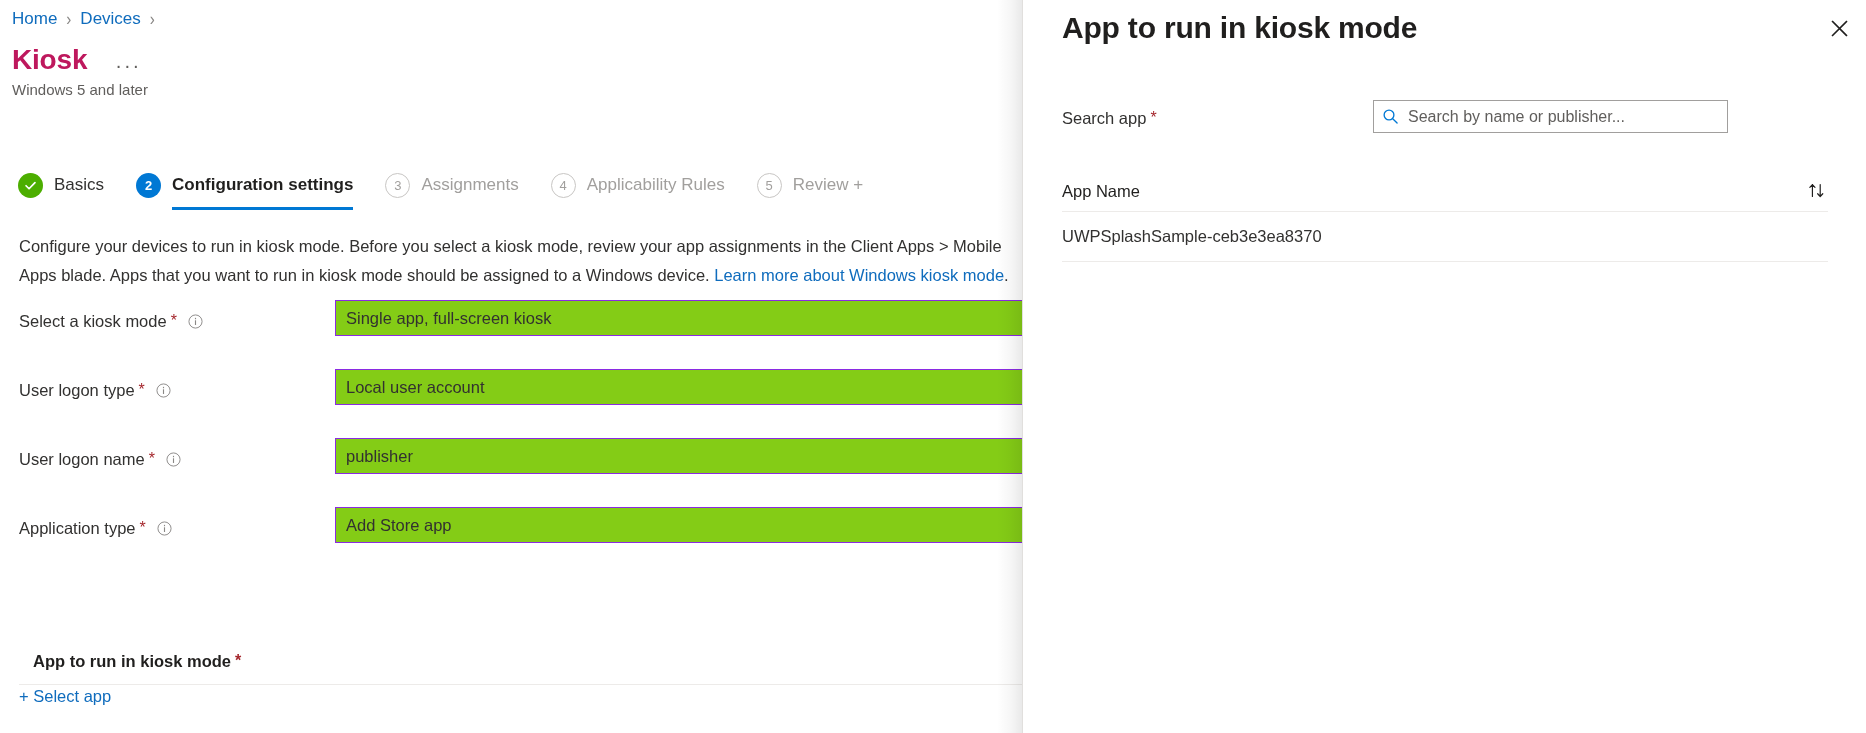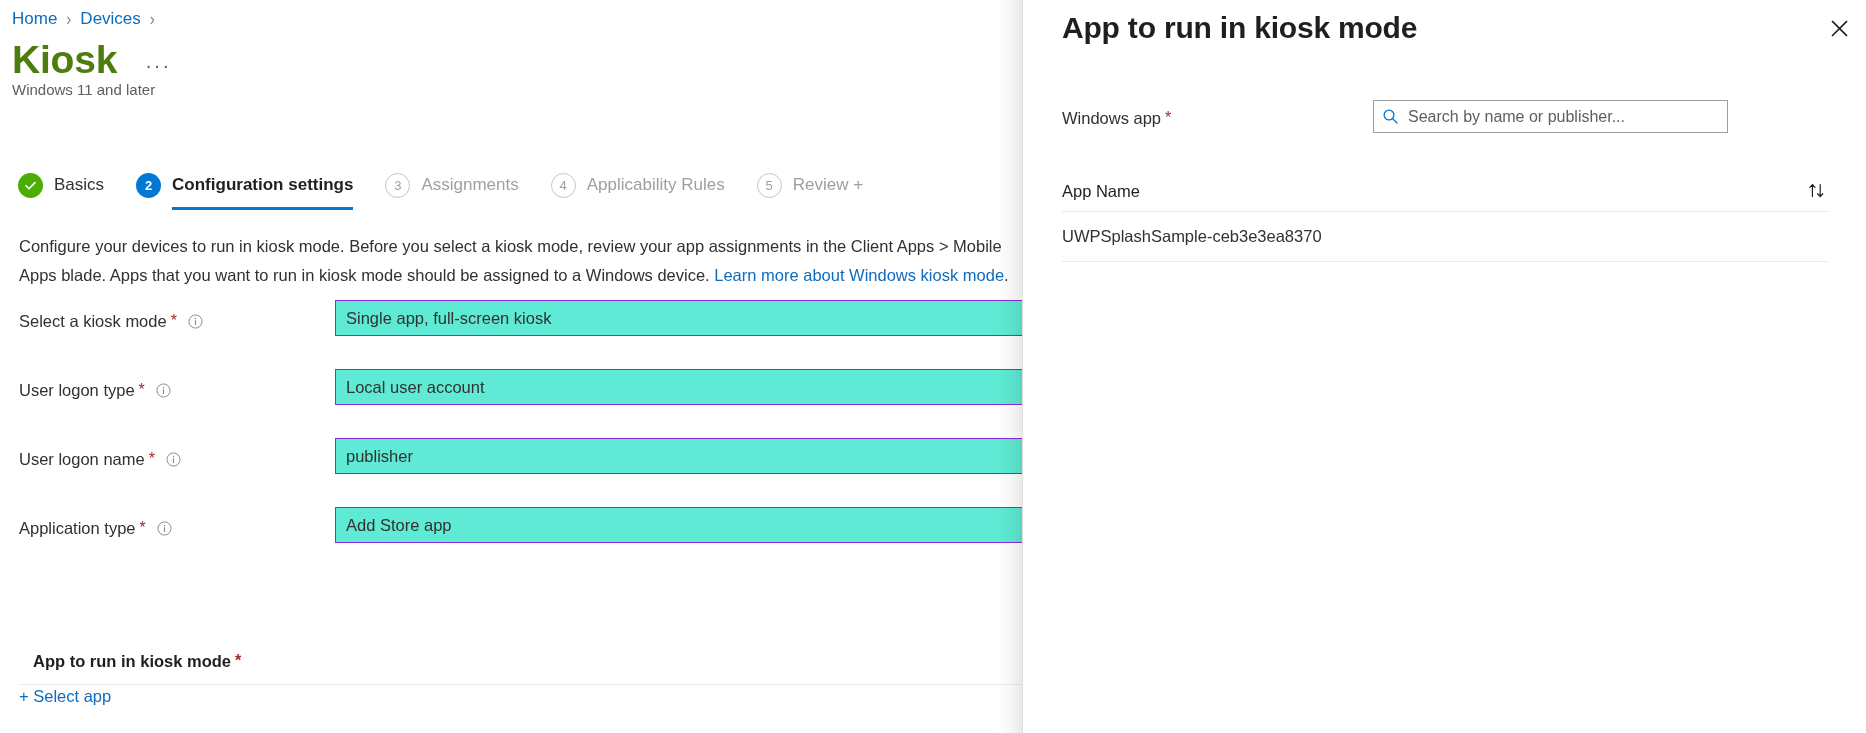--- a/index.html
+++ b/index.html
@@ -54,24 +54,24 @@
     transform: scaleY(1.25);
   }
 
   .page-title-row {
     position: absolute;
     left: 12px; top: 38px;
     display: flex;
     align-items: center;
   }
   .page-title {
-    font-size: 39px;
+    font-size: 28px;
     line-height: 44px;
     font-weight: 600;
-    color: #4d7c0f;
+    color: #be185d;
     letter-spacing: -0.2px;
   }
   .ellipsis-btn {
     margin-left: 22px;
     margin-top: 10px;
     font-size: 20px;
     color: #605e5c;
     letter-spacing: 2px;
     cursor: pointer;
     line-height: 14px;
@@ -192,21 +192,21 @@
   }
   .info-icon svg { display: block; }
 
   .field-control {
     position: absolute;
     left: 335px;
     top: 0;
     width: 730px;
     height: 36px;
     border: 1px solid #8a2be2;
-    background: #5eead4;
+    background: #84cc16;
     display: flex;
     align-items: center;
     padding: 0 10px;
     font-size: 16.5px;
     color: #323130;
     cursor: pointer;
     overflow: hidden;
     white-space: nowrap;
   }
   .field-control.textbox { cursor: text; }
@@ -389,21 +389,21 @@
       <span class="crumb-link">Home</span>
       <span class="crumb-sep">›</span>
       <span class="crumb-link">Devices</span>
       <span class="crumb-sep">›</span>
     </div>
 
     <div class="page-title-row">
       <span class="page-title">Kiosk</span>
       <span class="ellipsis-btn">···</span>
     </div>
-    <div class="page-subtitle">Windows 11 and later</div>
+    <div class="page-subtitle">Windows 5 and later</div>
 
     <div class="tabs">
 
       <div class="tab done">
         <span class="tab-badge done">
           <svg width="13" height="13" viewBox="0 0 16 16" fill="none" aria-hidden="true">
             <path d="M2.5 8.3 L6.2 12 L13.5 4.5" stroke="#ffffff" stroke-width="2.1" stroke-linecap="round" stroke-linejoin="round"></path>
           </svg>
         </span>
         <span class="tab-label">Basics</span>
@@ -527,21 +527,21 @@
       <div class="panel-title">App to run in kiosk mode</div>
       <div class="panel-close">
         <svg width="19" height="19" viewBox="0 0 16 16" fill="none" aria-hidden="true">
           <path d="M2.2 2.2 L13.8 13.8 M13.8 2.2 L2.2 13.8" stroke="currentColor" stroke-width="1.4" stroke-linecap="square"></path>
         </svg>
       </div>
     </div>
 
     <div class="panel-field-row">
       <div class="panel-field-label">
-        <span>Windows app</span>
+        <span>Search app</span>
         <span class="req-star">*</span>
       </div>
       <div class="search-box">
         <span class="search-icon">
           <svg width="17" height="17" viewBox="0 0 16 16" fill="none" aria-hidden="true">
             <circle cx="6.6" cy="6.6" r="4.6" stroke="#0078d4" stroke-width="1.25"></circle>
             <path d="M10.1 10.1 L14.2 14.2" stroke="#0078d4" stroke-width="1.25" stroke-linecap="round"></path>
           </svg>
         </span>
         <input class="search-input" type="text" placeholder="Search by name or publisher..." style="">

